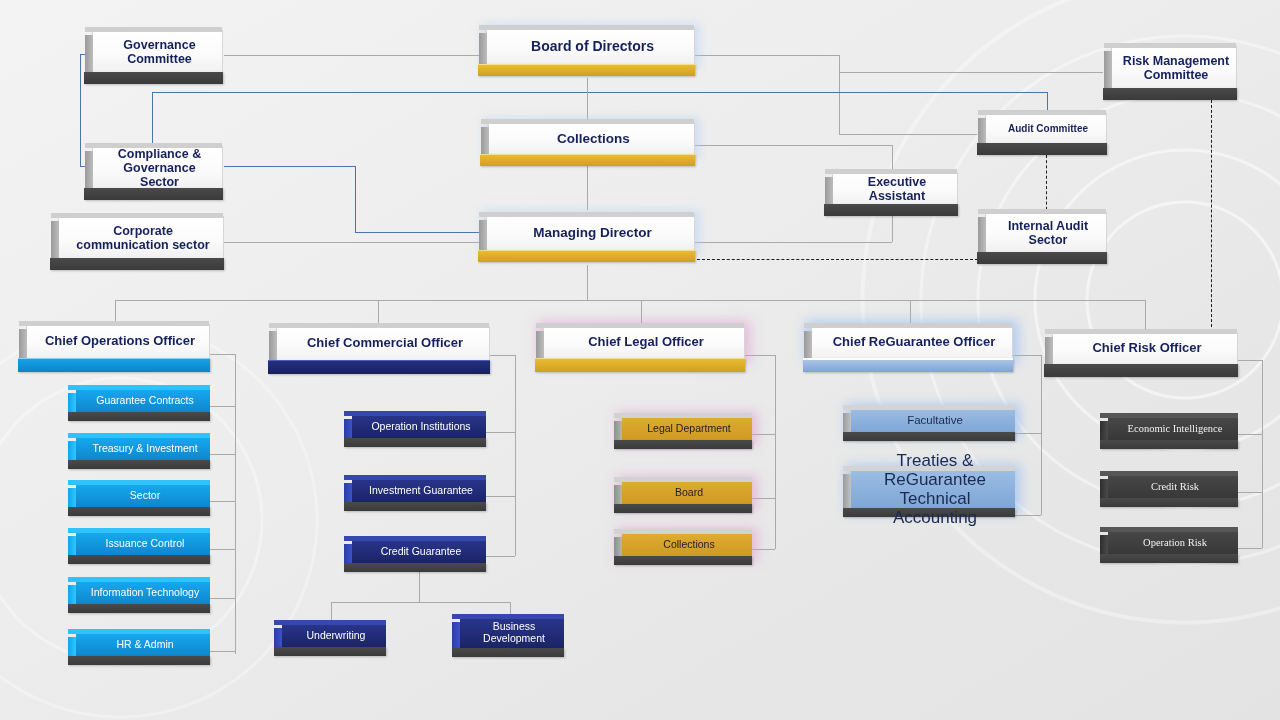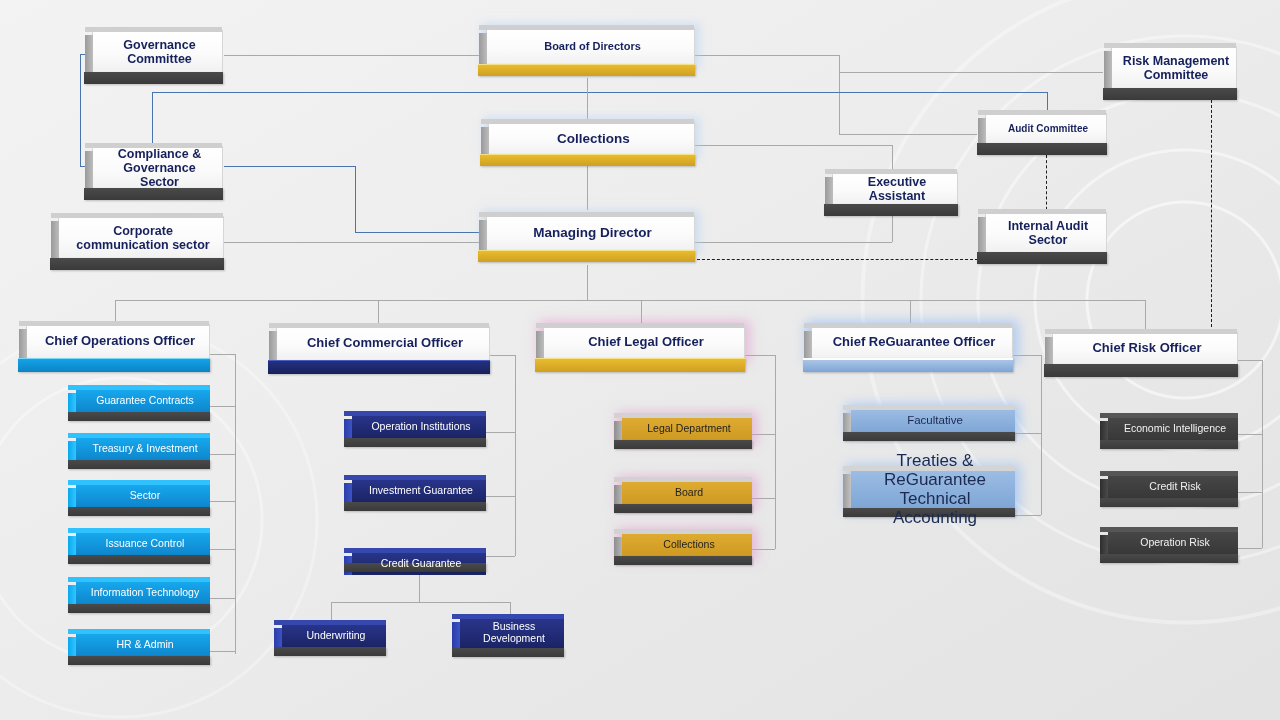--- a/index.html
+++ b/index.html
@@ -92,21 +92,21 @@
   .c-cyan::after   { background: #2fc2ff; }
   .c-navy  { background: linear-gradient(180deg,#29358c 0%,#1b2465 100%); color:#ffffff; }
   .c-navy::before  { background: linear-gradient(90deg,#2a3da8,#3d52c6); }
   .c-navy::after   { background: #3647ad; }
   .c-gold  { background: linear-gradient(180deg,#dfab31 0%,#cf9a22 100%); color:#1f1f1f; }
   .c-gold::before  { background: linear-gradient(90deg,#8e8e8e,#b5b5b5); }
   .c-gold::after   { background: #d2d2d2; }
   .c-steel { background: linear-gradient(180deg,#9cbde4 0%,#7fa6d6 100%); color:#1b2a50; }
   .c-steel::before { background: linear-gradient(90deg,#9b9b9b,#c2c2c2); }
   .c-steel::after  { background: #d4d4d4; }
-  .c-dark  { background: linear-gradient(180deg,#474747 0%,#383838 100%); color:#f2f2f2; }
+  .c-dark  { background: linear-gradient(180deg,#474747 0%,#383838 100%); color:#f2f2f2;font-family:Liberation Serif, serif; }
   .c-dark::before  { background: linear-gradient(90deg,#2e2e2e,#4b4b4b); }
   .c-dark::after   { background: #565656; }
 
   .lbl { position: relative; z-index: 3; width: 100%; }
 </style>
 </head>
 <body>
 
 <div id="canvas">
 
@@ -194,21 +194,21 @@
   <div class="ln h" style="left:1237px;top:548px;width:25px;"></div>
 
   <div class="boxwrap" style="left:92px;top:30px;">
     <div class="box w-body" style="width:131px;height:42px;font-size:12.5px;">
       <span class="lbl">Governance Committee</span>
     </div>
     <div class="plate plate-dark" style="left:-8px;top:42px;width:139px;"></div>
   </div>
 
   <div class="boxwrap" style="left:486px;top:28px;">
-    <div class="box w-body glow-soft" style="width:209px;height:36px;font-size:11px;">
+    <div class="box w-body glow-soft" style="width:209px;height:36px;font-size:14px;">
       <span class="lbl">Board of Directors</span>
     </div>
     <div class="plate plate-gold" style="left:-8px;top:36px;width:217px;"></div>
   </div>
 
   <div class="boxwrap" style="left:1111px;top:46px;">
     <div class="box w-body" style="width:126px;height:42px;font-size:12.5px;">
       <span class="lbl">Risk Management Committee</span>
     </div>
     <div class="plate plate-dark" style="left:-8px;top:42px;width:134px;"></div>
@@ -348,21 +348,21 @@
   </div>
 
   <div class="boxwrap" style="left:352px;top:479px;">
     <div class="box c-body c-navy" style="width:134px;height:23px;font-size:10.5px;">
       <span class="lbl">Investment Guarantee</span>
     </div>
     <div class="plate plate-dark" style="left:-8px;top:23px;width:142px;height:9px;"></div>
   </div>
 
   <div class="boxwrap" style="left:352px;top:540px;">
-    <div class="box c-body c-navy" style="width:134px;height:23px;font-size:10.5px;margin-top:12px;">
+    <div class="box c-body c-navy" style="width:134px;height:23px;font-size:10.5px;">
       <span class="lbl">Credit Guarantee</span>
     </div>
     <div class="plate plate-dark" style="left:-8px;top:23px;width:142px;height:9px;"></div>
   </div>
 
   <div class="boxwrap" style="left:282px;top:624px;">
     <div class="box c-body c-navy" style="width:104px;height:23px;font-size:10.5px;">
       <span class="lbl">Underwriting</span>
     </div>
     <div class="plate plate-dark" style="left:-8px;top:23px;width:112px;height:9px;"></div>

